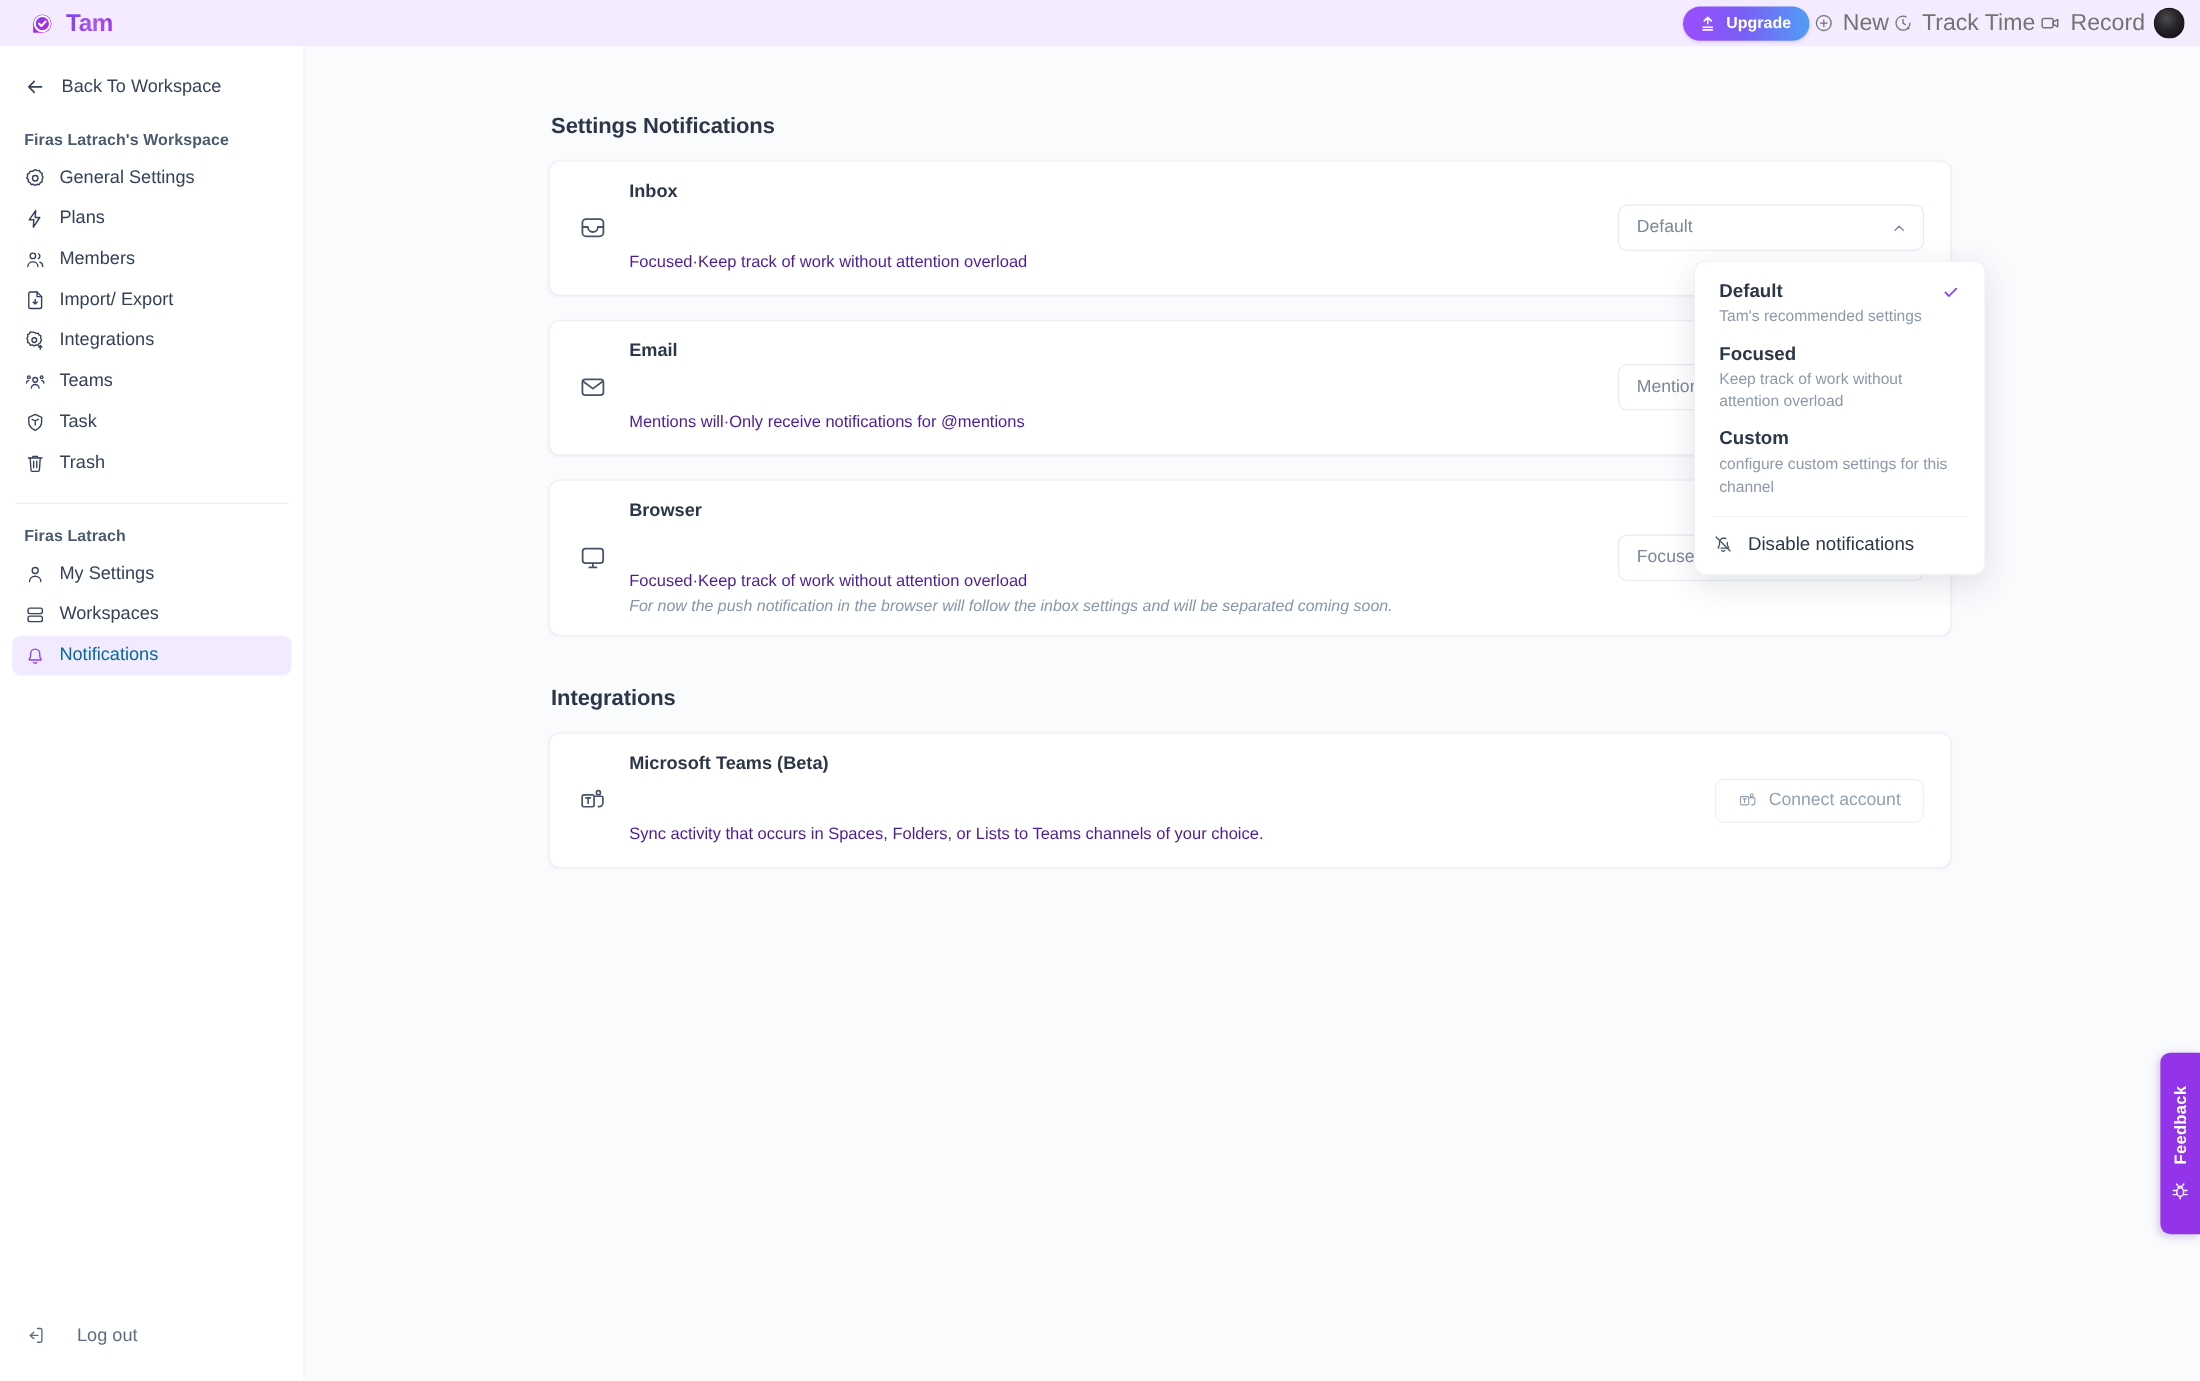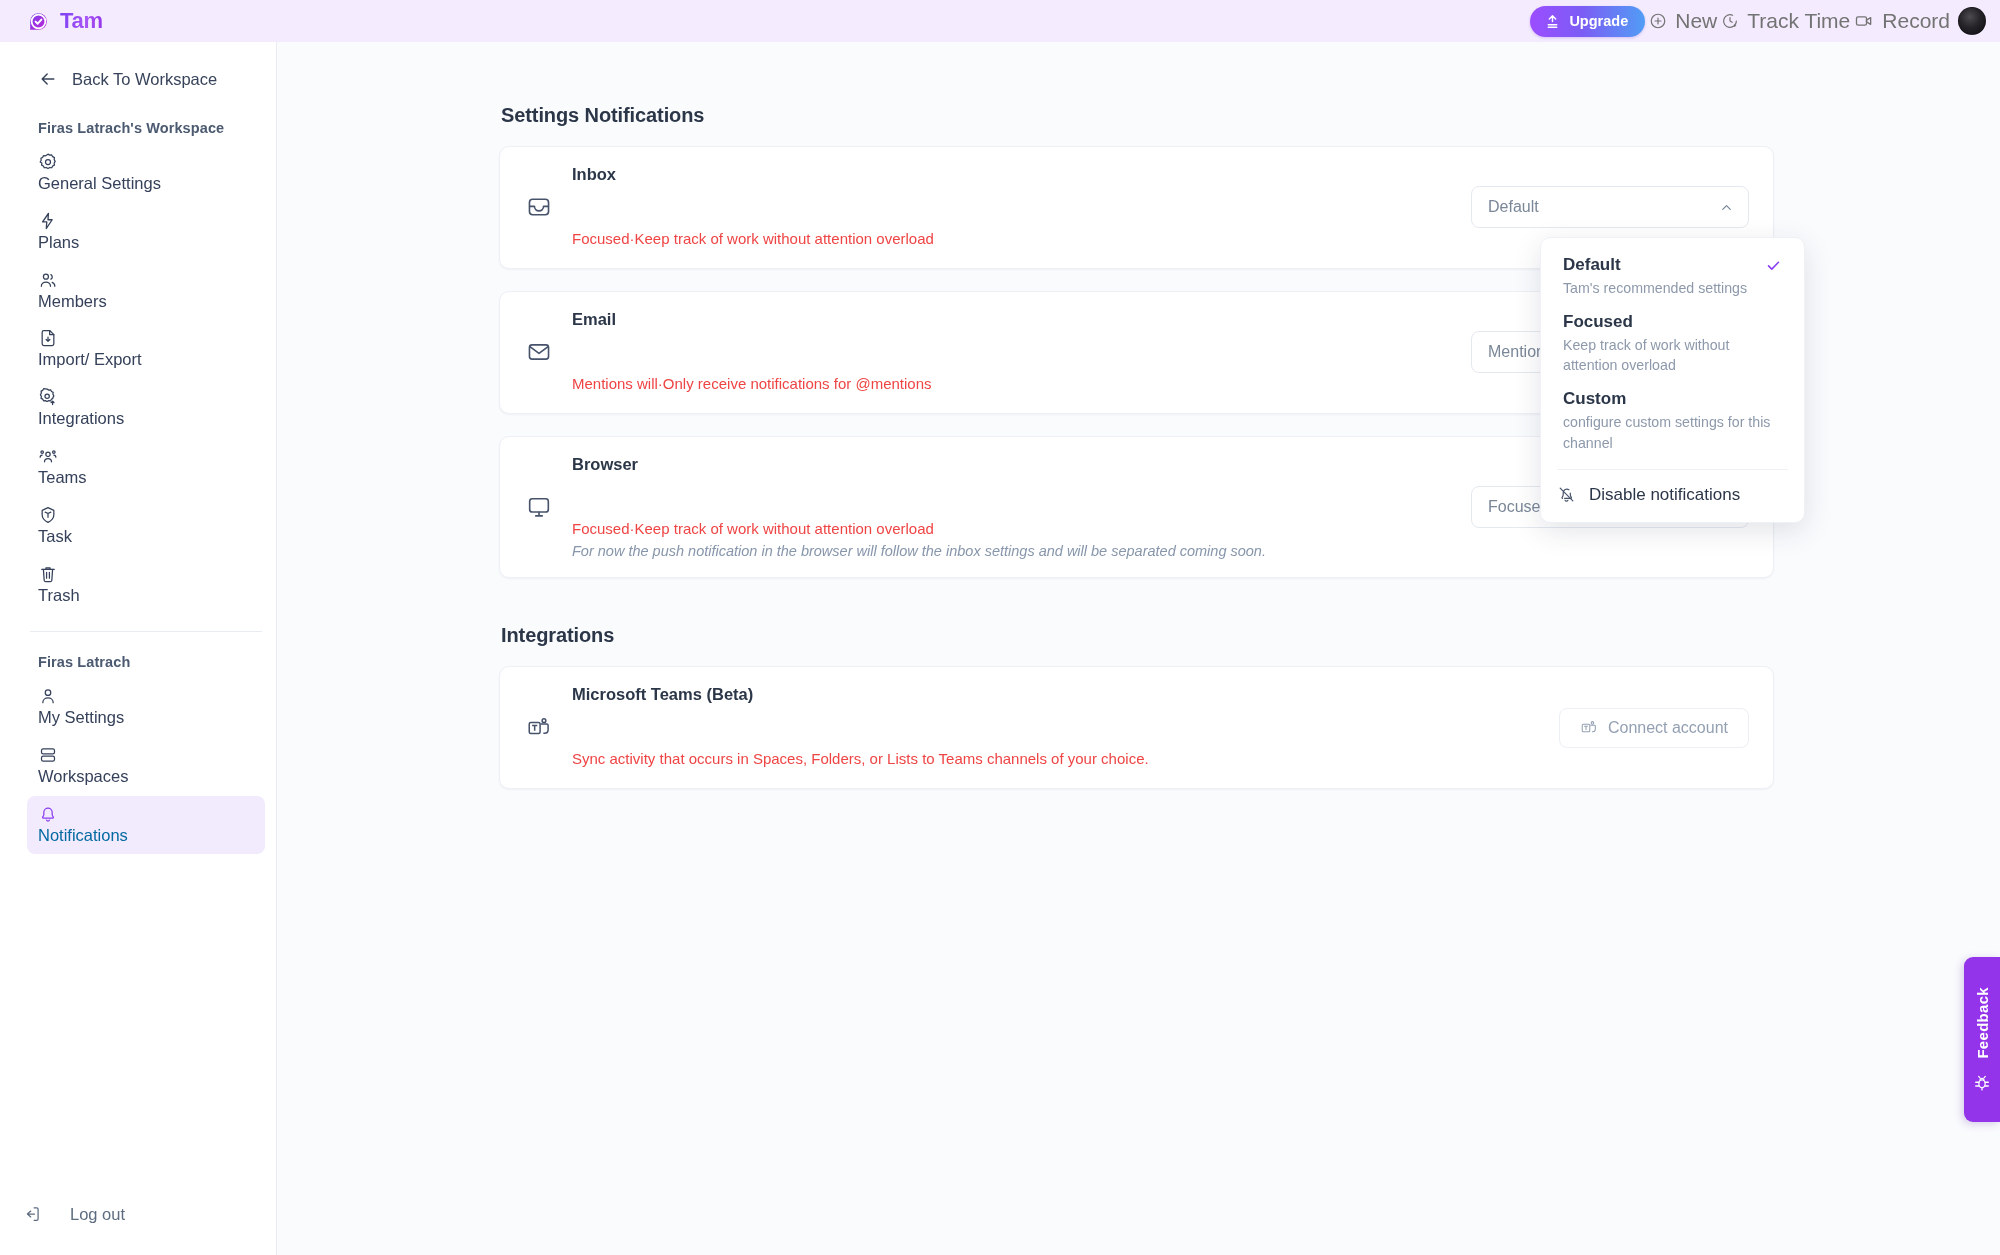--- a/index.html
+++ b/index.html
@@ -51,36 +51,36 @@
   .body { flex: 1; display: flex; min-height: 0; }
 
   
   .sidebar {
     width: 277px; flex: 0 0 277px;
     background: #ffffff;
     border-right: 1px solid #e9edf3;
     display: flex; flex-direction: column;
     padding: 12px 0 0 0;
   }
-  .side-scroll { flex: 1; overflow: hidden; padding-left: 16px; }
+  .side-scroll { flex: 1; overflow: hidden; }
   .back-row {
     display: flex; align-items: center; gap: 14px;
     margin: 6px 11px 0 11px; padding: 9px 11px;
     border-radius: 8px; cursor: pointer; color: #37435a;
     font-size: 16.5px;
   }
   .side-group-label {
     color: #4b5a70; font-size: 14.5px; font-weight: bold;
     padding: 0 22px; margin: 22px 0 8px 0; letter-spacing: .1px;
   }
   .side-item {
-    display: flex; gap: 2px;
+    display: flex; align-items: center; gap: 12px;
     margin: 1px 11px; padding: 8px 11px;
     border-radius: 8px; cursor: pointer;
-    color: #35415a; font-size: 16.5px; line-height: 1.2; flex-direction: column;
+    color: #35415a; font-size: 16.5px; line-height: 1.2;
   }
   .side-item.active { background: #f2ebfd; color: #0369a1; font-weight: normal; }
   .side-item .ico { width: 20px; height: 20px; flex: 0 0 20px; display: block; }
   .side-sep { height: 1px; background: #e9edf3; margin: 18px 14px 0 14px; }
   .logout-row {
     display: flex; align-items: flex-end; gap: 28px;
     margin: 0 11px 22px 11px; padding: 9px 11px;
     border-radius: 8px; cursor: pointer; color: #5e6c80; font-size: 16.5px;
   }
 
@@ -98,21 +98,21 @@
 
   .card {
     background: #fff; border: 1px solid #edf0f5; border-radius: 10px;
     box-shadow: 0 1px 2px rgba(30,40,70,.05);
     display: flex; align-items: center; justify-content: space-between;
     padding: 18px 24px 18px 26px; margin-bottom: 22px; min-height: 74px;
   }
   .card-left { display: flex; align-items: center; gap: 20px; }
   .card-ico { width: 26px; height: 26px; flex: 0 0 26px; color: #46536b; display: block; }
   .card-title { font-size: 16.5px; font-weight: bold; color: #2b3648; margin-bottom: 3px; }
-  .card-sub { font-size: 15px; color: #ef4444; line-height: 1.45; margin-top: 44px; }
+  .card-sub { font-size: 15px; color: #4c1d95; line-height: 1.45; margin-top: 44px; }
   .card-note { font-size: 14.5px; color: #8796ab; font-style: italic; margin-top: 4px; }
 
   .select-trigger {
     width: 278px; height: 42px; flex: 0 0 278px;
     border: 1px solid #e4e9f0; border-radius: 8px; background: #fff;
     display: flex; align-items: center; justify-content: space-between;
     padding: 0 14px 0 16px; cursor: pointer; font-size: 16px; color: #7a8798;
   }
   .chev { width: 15px; height: 15px; color: #7a8798; display: block; }
 

